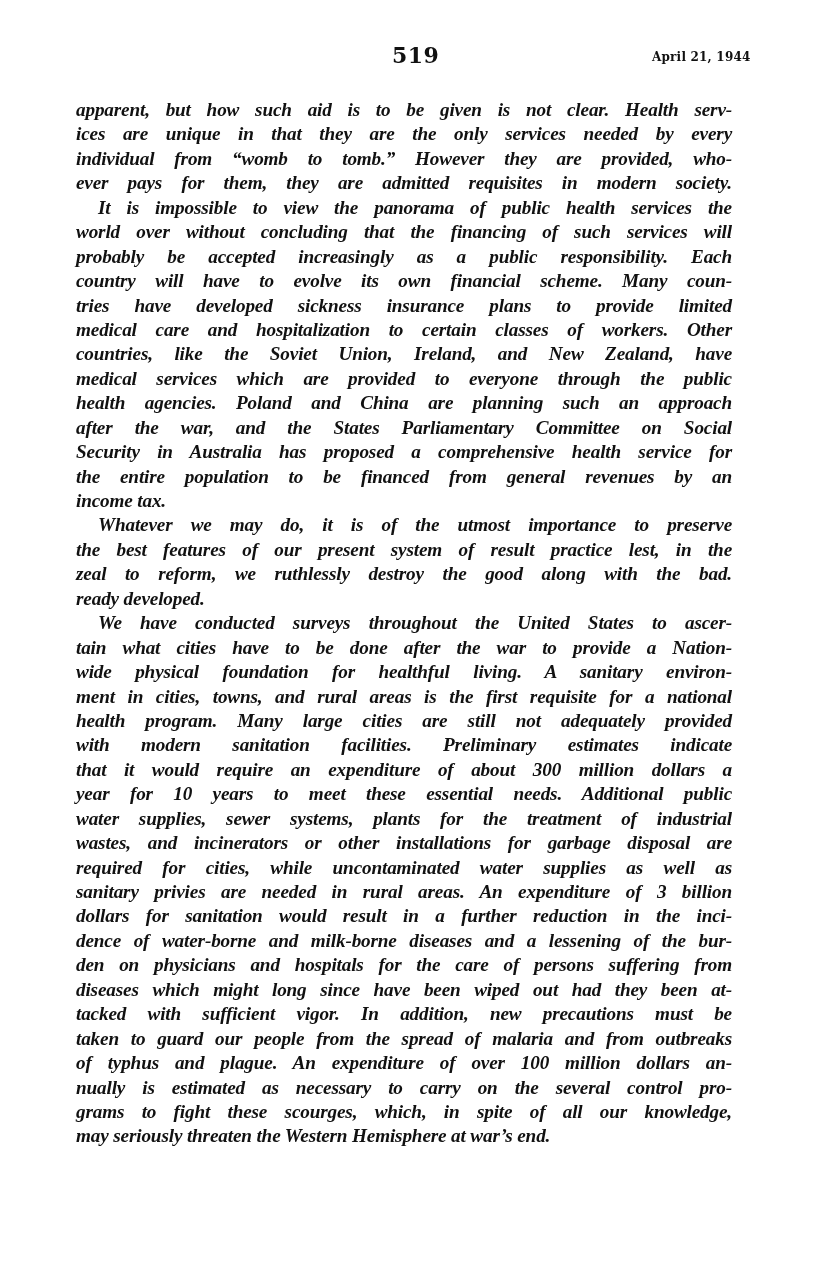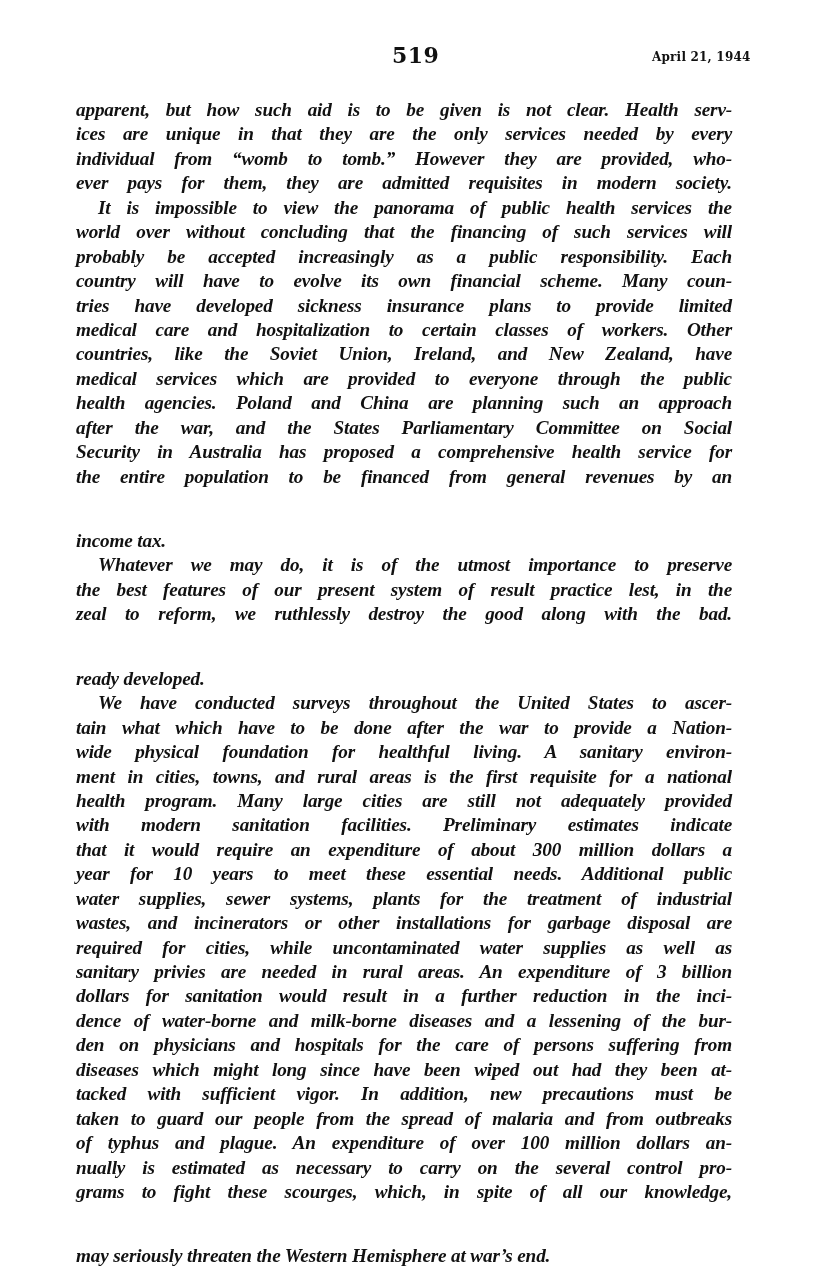--- a/index.html
+++ b/index.html
@@ -19,21 +19,21 @@
   .body-text {
     position:absolute; left:76px; top:98px; width:656px;font-style:italic;
   }
   .line {
     display:block; height:24.45px; line-height:24.45px;
     font-family:"Liberation Serif", "DejaVu Serif", serif;
     font-size:19.2px; font-weight:bold; letter-spacing:-0.15px;
     text-align:justify; text-align-last:justify; white-space:nowrap; overflow:visible;
     word-spacing:0px;
   }
-  .line.last { text-align-last:left;margin-top:40px; }
+  .line.last { text-align-last:left; }
   .line.indent { padding-left:22px; }
 </style>
 </head>
 <body>
 
 <div class="header">
   <span class="page-number">519</span>
   <span class="date">April 21, 1944</span>
 </div>
 
@@ -64,21 +64,21 @@
 
   <div class="paragraph">
     <span class="line indent">Whatever we may do, it is of the utmost importance to preserve</span>
     <span class="line">the best features of our present system of result practice lest, in the</span>
     <span class="line">zeal to reform, we ruthlessly destroy the good along with the bad.</span>
     <span class="line last">ready developed.</span>
   </div>
 
   <div class="paragraph">
     <span class="line indent">We have conducted surveys throughout the United States to ascer-</span>
-    <span class="line">tain what which have to be done after the war to provide a Nation-</span>
+    <span class="line">tain what cities have to be done after the war to provide a Nation-</span>
     <span class="line">wide physical foundation for healthful living.  A sanitary environ-</span>
     <span class="line">ment in cities, towns, and rural areas is the first requisite for a national</span>
     <span class="line">health program.  Many large cities are still not adequately provided</span>
     <span class="line">with modern sanitation facilities.  Preliminary estimates indicate</span>
     <span class="line">that it would require an expenditure of about 300 million dollars a</span>
     <span class="line">year for 10 years to meet these essential needs.  Additional public</span>
     <span class="line">water supplies, sewer systems, plants for the treatment of industrial</span>
     <span class="line">wastes, and incinerators or other installations for garbage disposal are</span>
     <span class="line">required for cities, while uncontaminated water supplies as well as</span>
     <span class="line">sanitary privies are needed in rural areas.  An expenditure of 3 billion</span>

